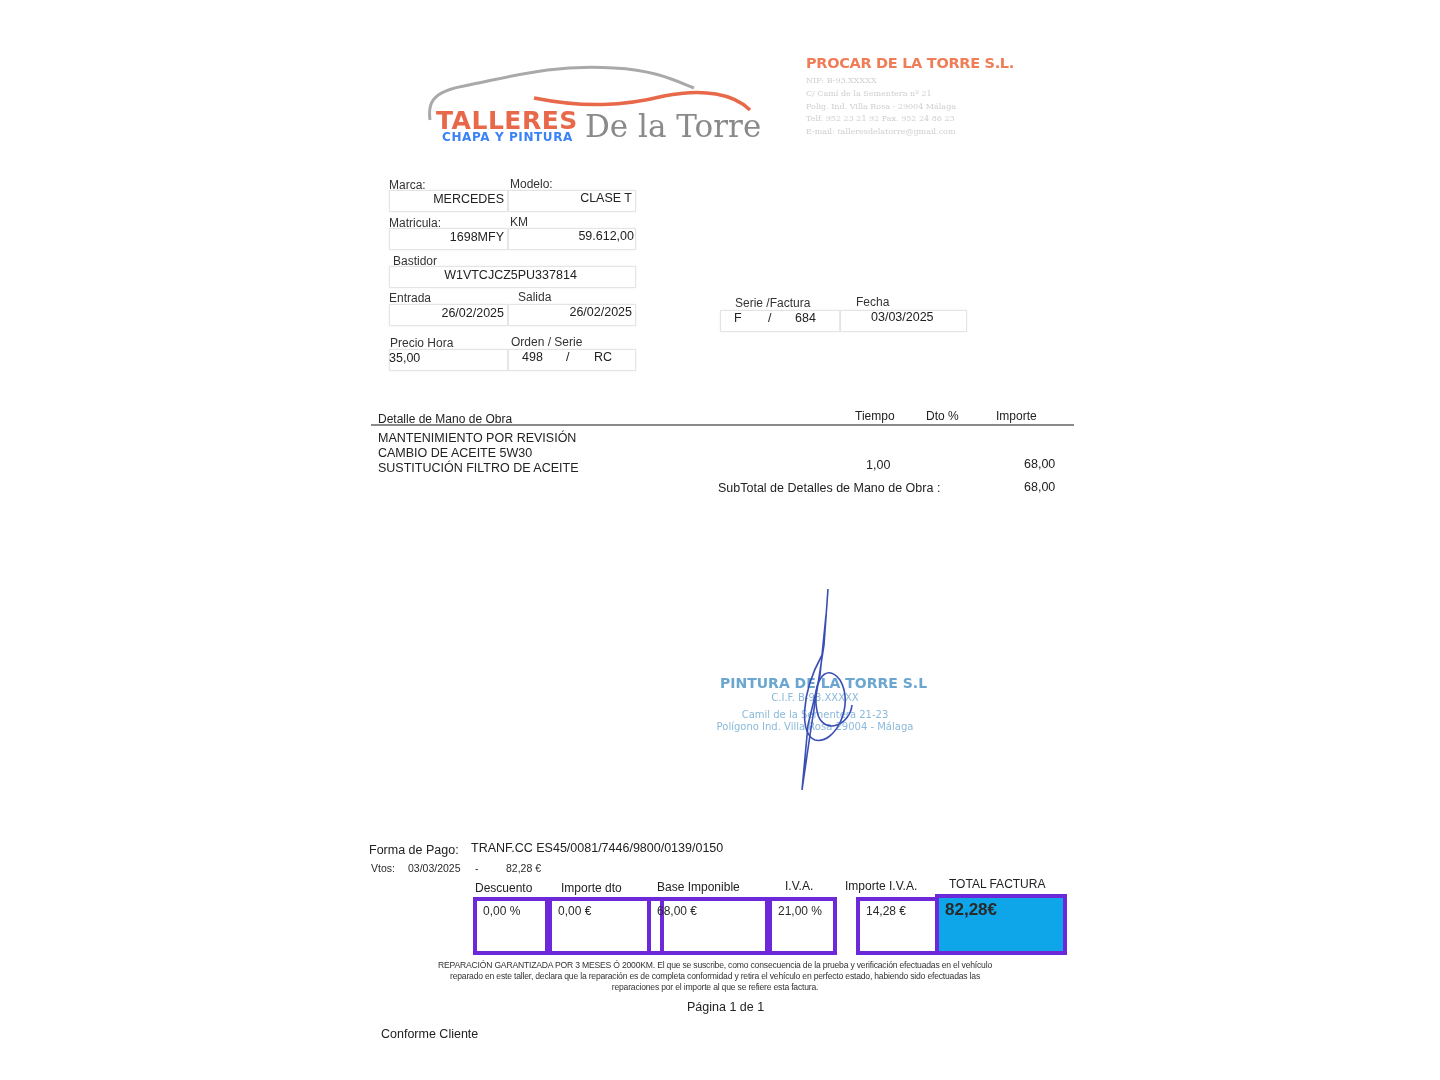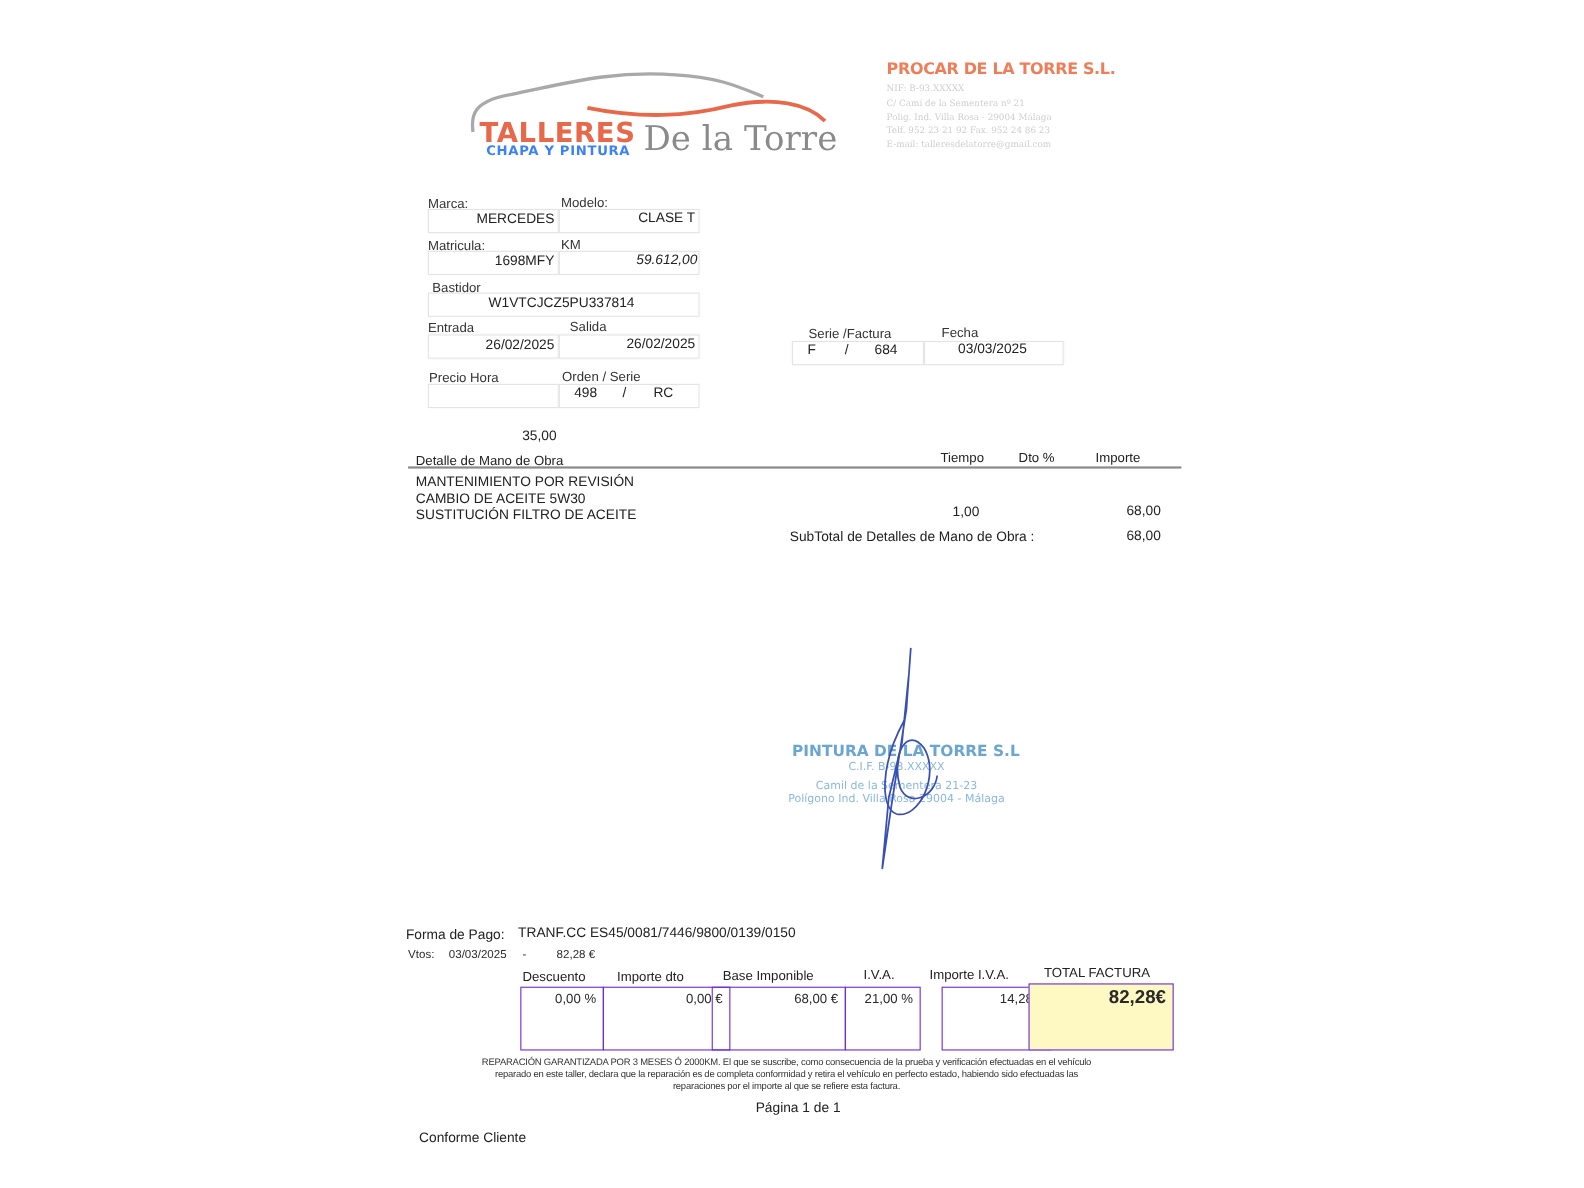--- a/index.html
+++ b/index.html
@@ -17,23 +17,23 @@
               font-size: 12px; letter-spacing: 0.6px; }
   .logo-torre { font-family: "DejaVu Serif", serif; color: #8a8a8a; font-size: 31px; }
 
   .company-name { font-family: "DejaVu Sans", sans-serif; font-weight: bold; color: #ef7d58;
                   font-size: 14.5px; letter-spacing: -0.3px; }
   .company-line { font-family: "DejaVu Serif", serif; font-size: 8px; color: #cfcfcf; line-height: 12.8px; }
 
   .hr { position: absolute; height: 2px; background: #8a8a8a; }
 
   .tbl-head { font-size: 12px; color: #222; }
-  .cell { position: absolute; border: 1px solid #6d28d9; box-sizing: border-box; font-size: 12px;
-          text-align: right; padding: 3px 6px; }
-  .total-cell { background: #fef9c3; font-size: 17px; font-weight: bold; }
+  .cell { position: absolute; border: 4px solid #6d28d9; box-sizing: border-box; font-size: 12px;
+          padding: 3px 6px; }
+  .total-cell { background: #0ea5e9; font-size: 17px; font-weight: bold; }
 
   .legal { font-size: 8.6px; color: #333; text-align: center; line-height: 11px; letter-spacing: -0.2px; }
 
   .stamp-name { font-family: "DejaVu Sans", sans-serif; font-weight: bold; color: #6aa6cf; font-size: 14px; }
   .stamp-line { font-family: "DejaVu Sans", sans-serif; color: #8ab9da; font-size: 10px; text-align: center; }
 </style>
 </head>
 <body>
 
 <div>
@@ -61,37 +61,37 @@
   <div class="abs lbl" style="left:389px;top:178px;">Marca:</div>
   <div class="abs val" style="left:389px;top:192px;width:115px;text-align:right;">MERCEDES</div>
   <div class="abs lbl" style="left:510px;top:177px;">Modelo:</div>
   <div class="abs val" style="left:510px;top:191px;width:122px;text-align:right;">CLASE T</div>
 
   <div class="box" style="left:389px;top:228px;width:117px;height:20px;"></div>
   <div class="box" style="left:508px;top:228px;width:126px;height:20px;"></div>
   <div class="abs lbl" style="left:389px;top:216px;">Matricula:</div>
   <div class="abs val" style="left:389px;top:230px;width:115px;text-align:right;">1698MFY</div>
   <div class="abs lbl" style="left:510px;top:215px;">KM</div>
-  <div class="abs val" style="left:510px;top:229px;width:124px;text-align:right;font-style:italic;">59.612,00</div>
+  <div class="abs val" style="left:510px;top:229px;width:124px;text-align:right;">59.612,00</div>
 
   <div class="box" style="left:389px;top:266px;width:245px;height:20px;"></div>
   <div class="abs lbl" style="left:393px;top:254px;">Bastidor</div>
   <div class="abs val" style="left:389px;top:268px;width:243px;text-align:center;">W1VTCJCZ5PU337814</div>
 
   <div class="box" style="left:389px;top:304px;width:117px;height:20px;"></div>
   <div class="box" style="left:508px;top:304px;width:126px;height:20px;"></div>
   <div class="abs lbl" style="left:389px;top:291px;">Entrada</div>
   <div class="abs val" style="left:389px;top:306px;width:115px;text-align:right;">26/02/2025</div>
   <div class="abs lbl" style="left:518px;top:290px;">Salida</div>
   <div class="abs val" style="left:510px;top:305px;width:122px;text-align:right;">26/02/2025</div>
 
   <div class="box" style="left:389px;top:349px;width:117px;height:20px;"></div>
   <div class="box" style="left:508px;top:349px;width:126px;height:20px;"></div>
   <div class="abs lbl" style="left:390px;top:336px;">Precio Hora</div>
-  <div class="abs val" style="left:389px;top:351px;width:117px;text-align:right;margin-top:38px;">35,00</div>
+  <div class="abs val" style="left:389px;top:351px;width:117px;text-align:left;">35,00</div>
   <div class="abs lbl" style="left:511px;top:335px;">Orden / Serie</div>
   <div class="abs val" style="left:522px;top:350px;">498</div>
   <div class="abs val" style="left:566px;top:350px;">/</div>
   <div class="abs val" style="left:594px;top:350px;">RC</div>
 </div>
 
 <div>
   <div class="box" style="left:720px;top:310px;width:118px;height:20px;"></div>
   <div class="box" style="left:840px;top:310px;width:125px;height:20px;"></div>
   <div class="abs lbl" style="left:735px;top:296px;">Serie /Factura</div>

